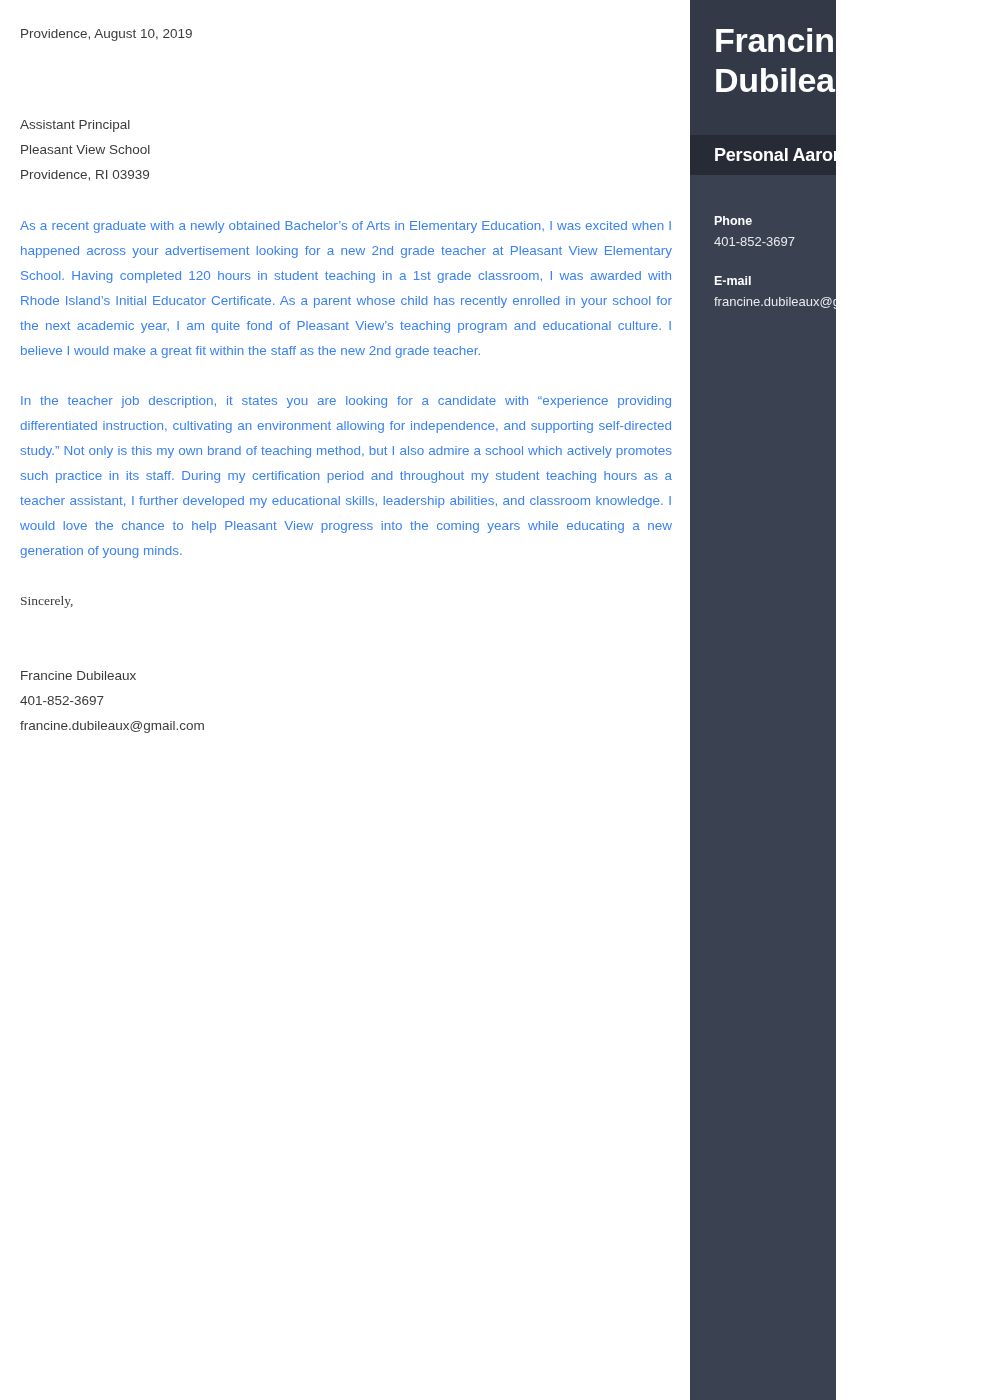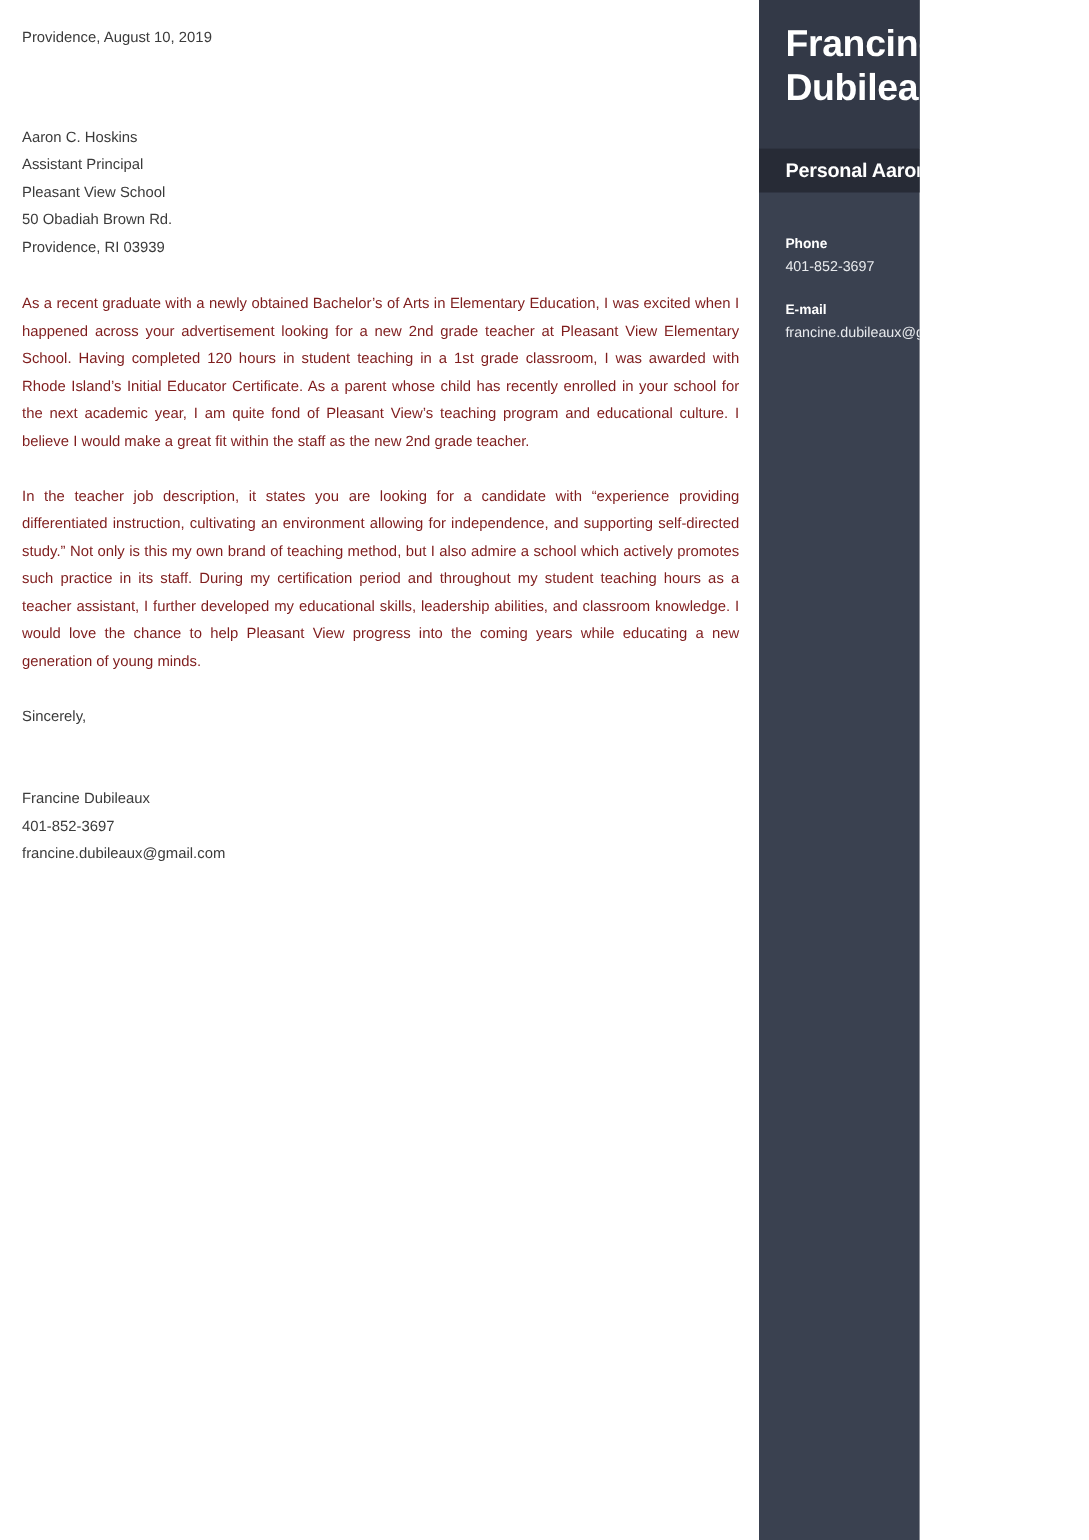--- a/index.html
+++ b/index.html
@@ -40,33 +40,34 @@
   }
 
   .recipient-line {
     font-size: 13.5px;
     color: #3b3b3b;
     line-height: 25px;
   }
 
   .body-para {
     font-size: 13.5px;
-    color: #7f1d1d;
+    color: #3b82f6;
     line-height: 25px;
     text-align: justify;
     text-justify: inter-word;
     margin-bottom: 25px;
     width: 652px;
   }
 
   .closing {
     font-size: 13.5px;
     color: #3b3b3b;
     line-height: 25px;
     margin-top: 25px;
+    font-family: Liberation Serif, serif;
   }
 
   .signature {
     margin-top: 50px;
   }
 
   .signature-line {
     font-size: 13.5px;
     color: #3b3b3b;
     line-height: 25px;
@@ -136,24 +137,22 @@
 </head>
 <body>
 
 <div class="page">
 
   <div class="letter">
 
     <div class="letter-date">Providence, August 10, 2019</div>
 
     <div class="recipient">
-      <div class="recipient-line">Aaron C. Hoskins</div>
       <div class="recipient-line">Assistant Principal</div>
       <div class="recipient-line">Pleasant View School</div>
-      <div class="recipient-line">50 Obadiah Brown Rd.</div>
       <div class="recipient-line">Providence, RI 03939</div>
     </div>
 
     <div class="body-para">As a recent graduate with a newly obtained Bachelor’s of Arts in Elementary Education, I was excited when I happened across your advertisement looking for a new 2nd grade teacher at Pleasant View Elementary School. Having completed 120 hours in student teaching in a 1st grade classroom, I was awarded with Rhode Island’s Initial Educator Certificate. As a parent whose child has recently enrolled in your school for the next academic year, I am quite fond of Pleasant View’s teaching program and educational culture. I believe I would make a great fit within the staff as the new 2nd grade teacher.</div>
     <div class="body-para">In the teacher job description, it states you are looking for a candidate with “experience providing differentiated instruction, cultivating an environment allowing for independence, and supporting self-directed study.” Not only is this my own brand of teaching method, but I also admire a school which actively promotes such practice in its staff. During my certification period and throughout my student teaching hours as a teacher assistant, I further developed my educational skills, leadership abilities, and classroom knowledge. I would love the chance to help Pleasant View progress into the coming years while educating a new generation of young minds.</div>
 
     <div class="closing">Sincerely,</div>
 
     <div class="signature">
       <div class="signature-line">Francine Dubileaux</div>

